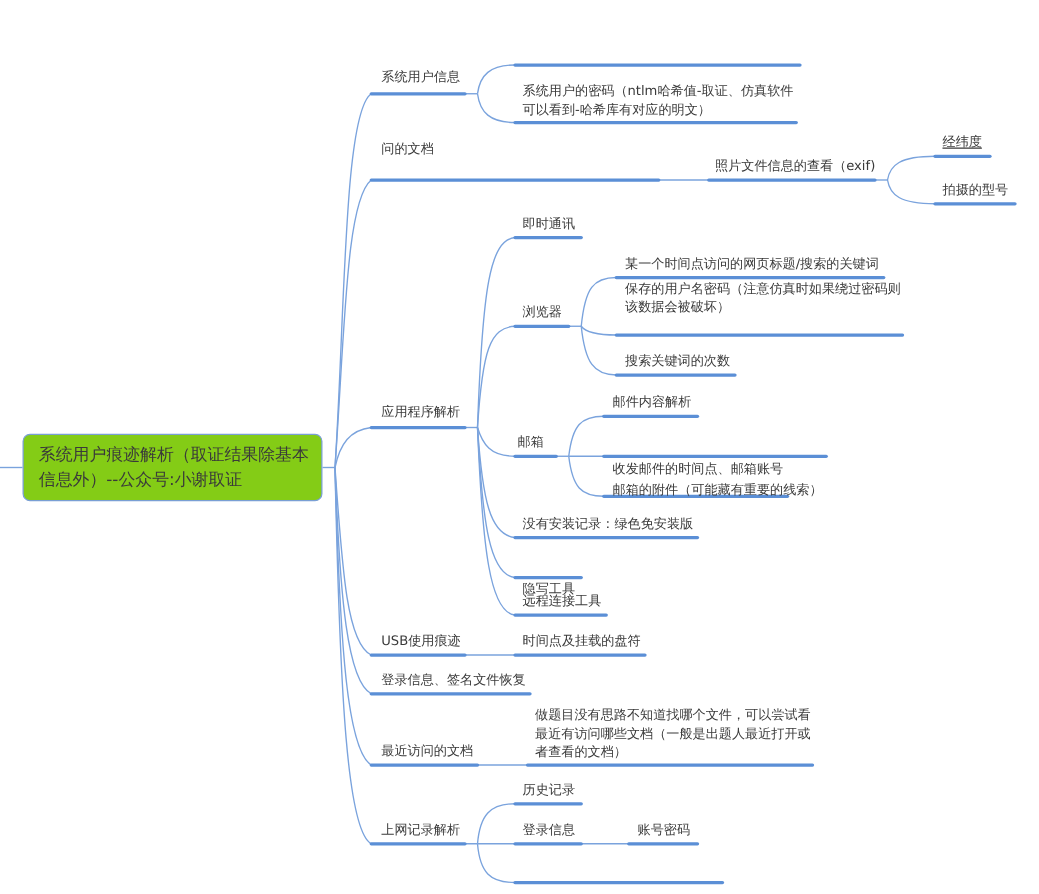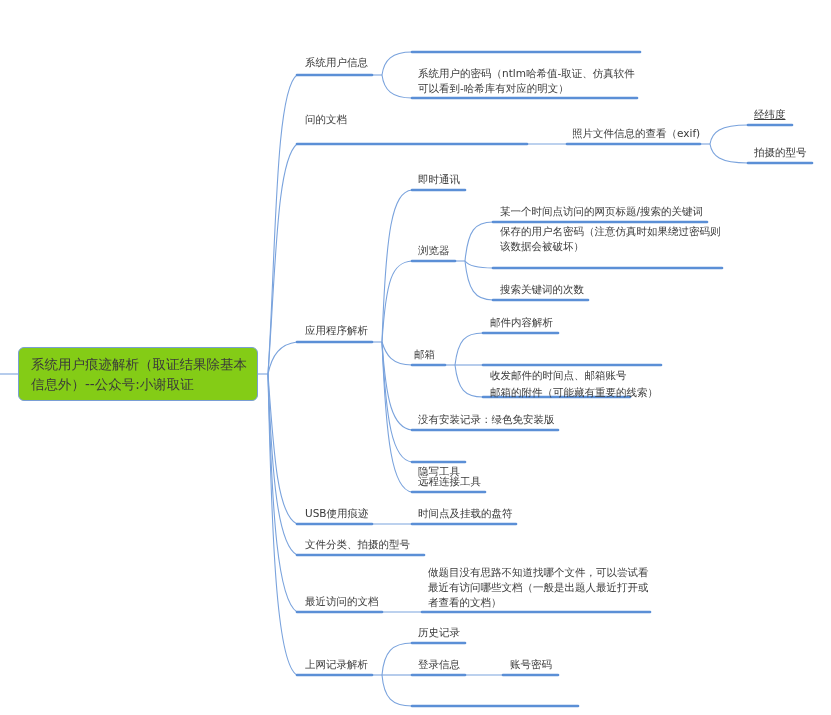--- a/index.html
+++ b/index.html
@@ -139,21 +139,21 @@
   <div class="node" style="left:490px;top:347px;margin-top:38px;">邮箱的附件（可能藏有重要的线索）</div>
   <div class="node" style="left:490px;top:368px;text-align:right;">收发邮件的时间点、邮箱账号</div>
 
   <div class="node" style="left:418px;top:412px;">没有安装记录：绿色免安装版</div>
   <div class="node" style="left:418px;top:424px;margin-top:40px;">隐写工具</div>
   <div class="node" style="left:418px;top:474px;">远程连接工具</div>
 
   <div class="node" style="left:305px;top:506px;">USB使用痕迹</div>
   <div class="node" style="left:418px;top:506px;">时间点及挂载的盘符</div>
 
-  <div class="node" style="left:305px;top:537px;">文件分类、拍摄的型号</div>
+  <div class="node" style="left:305px;top:537px;">登录信息、签名文件恢复</div>
 
   <div class="node" style="left:305px;top:594px;">最近访问的文档</div>
   <div class="node" style="left:428px;top:565px;">
     <div>做题目没有思路不知道找哪个文件，可以尝试看</div>
     <div>最近有访问哪些文档（一般是出题人最近打开或</div>
     <div>者查看的文档）</div>
   </div>
 
   <div class="node" style="left:305px;top:657px;">上网记录解析</div>
   <div class="node" style="left:418px;top:625px;">历史记录</div>

